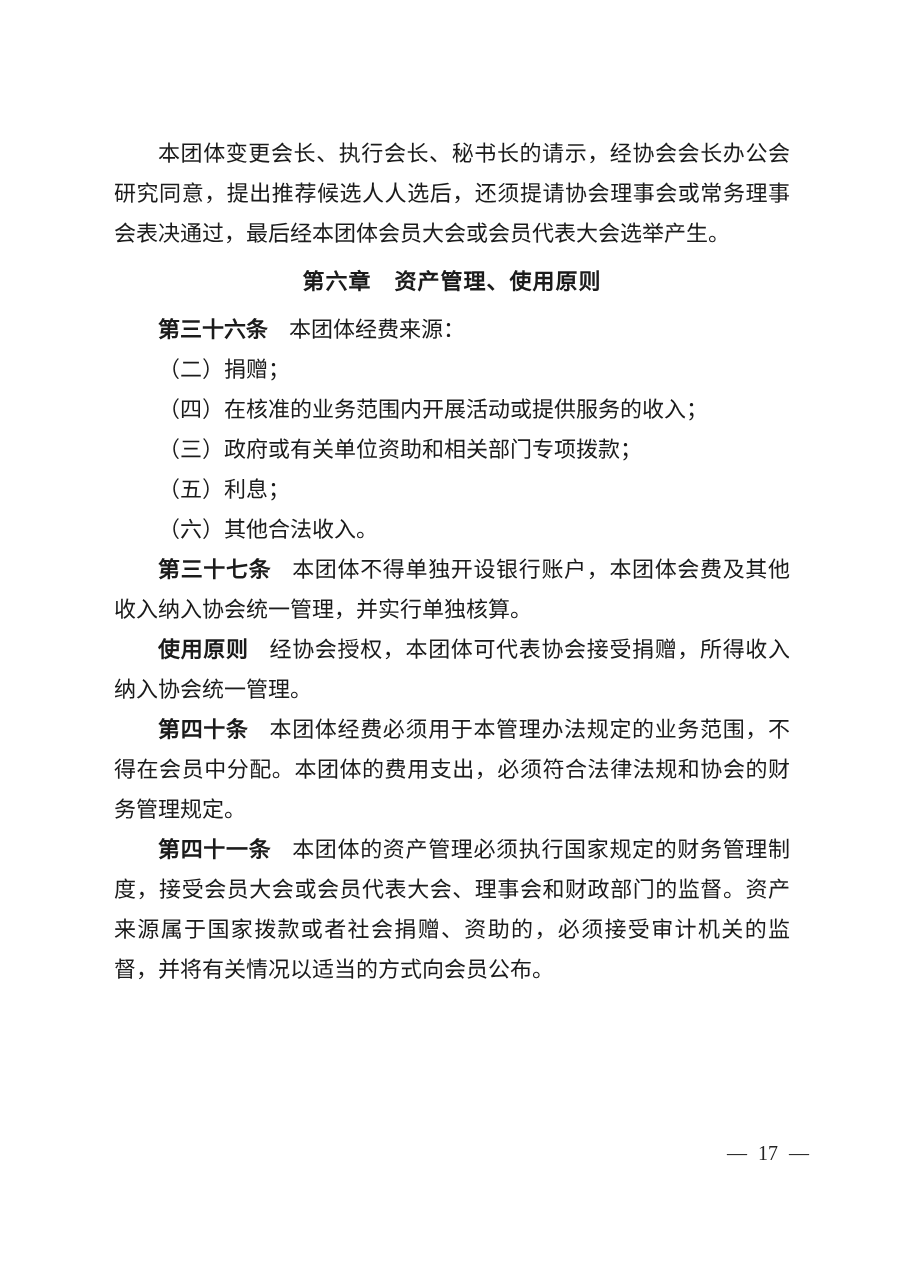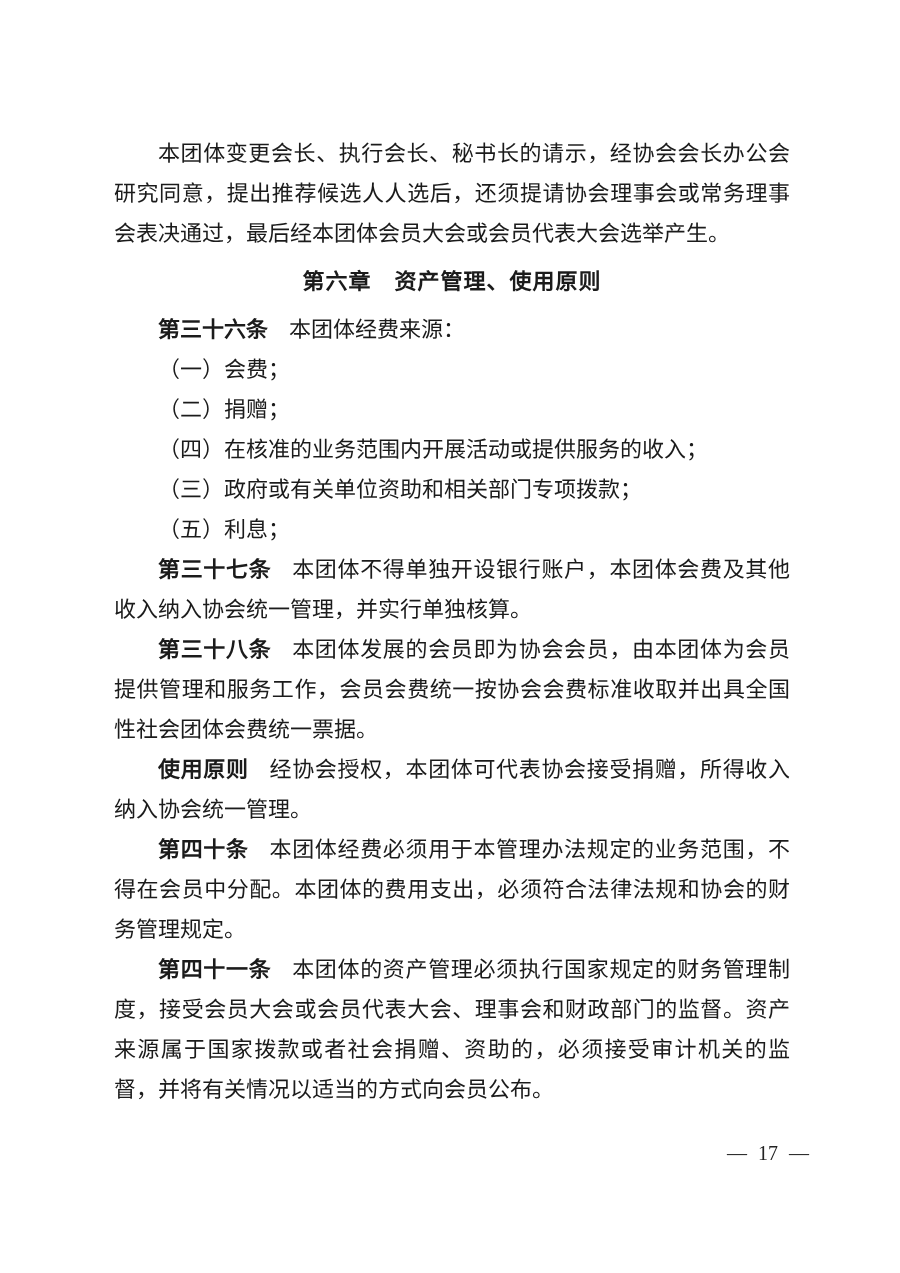--- a/index.html
+++ b/index.html
@@ -72,33 +72,30 @@
   <div class="content">
 
     <p class="para">本团体变更会长、执行会长、秘书长的请示，经协会会长办公会研究同意，提出推荐候选人人选后，还须提请协会理事会或常务理事会表决通过，最后经本团体会员大会或会员代表大会选举产生。</p>
 
     <p class="heading">第六章　资产管理、使用原则</p>
 
     <p class="para">
       <span class="article-label">第三十六条</span><span>本团体经费来源：</span>
     </p>
 
-    <p class="para">（一）会费；</p>
     <p class="para">（二）捐赠；</p>
     <p class="para">（四）在核准的业务范围内开展活动或提供服务的收入；</p>
     <p class="para">（三）政府或有关单位资助和相关部门专项拨款；</p>
     <p class="para">（五）利息；</p>
+    <p class="para">（六）其他合法收入。</p>
 
     <p class="para">
       <span class="article-label">第三十七条</span><span>本团体不得单独开设银行账户，本团体会费及其他收入纳入协会统一管理，并实行单独核算。</span>
     </p>
 
-    <p class="para">
-      <span class="article-label">第三十八条</span><span>本团体发展的会员即为协会会员，由本团体为会员提供管理和服务工作，会员会费统一按协会会费标准收取并出具全国性社会团体会费统一票据。</span>
-    </p>
 
     <p class="para">
       <span class="article-label">使用原则</span><span>经协会授权，本团体可代表协会接受捐赠，所得收入纳入协会统一管理。</span>
     </p>
 
     <p class="para">
       <span class="article-label">第四十条</span><span>本团体经费必须用于本管理办法规定的业务范围，不得在会员中分配。本团体的费用支出，必须符合法律法规和协会的财务管理规定。</span>
     </p>
 
     <p class="para">

